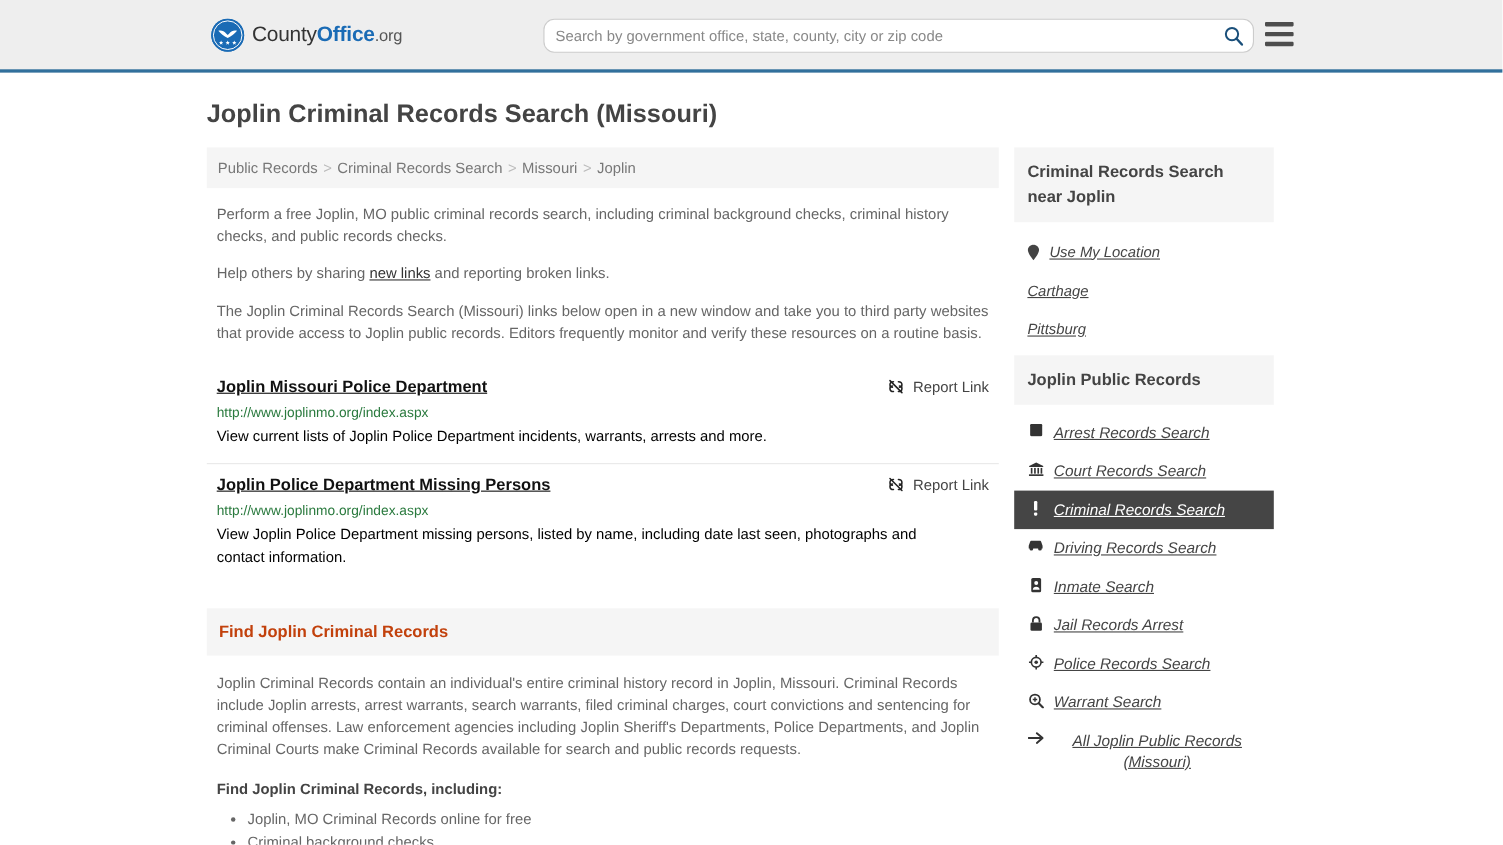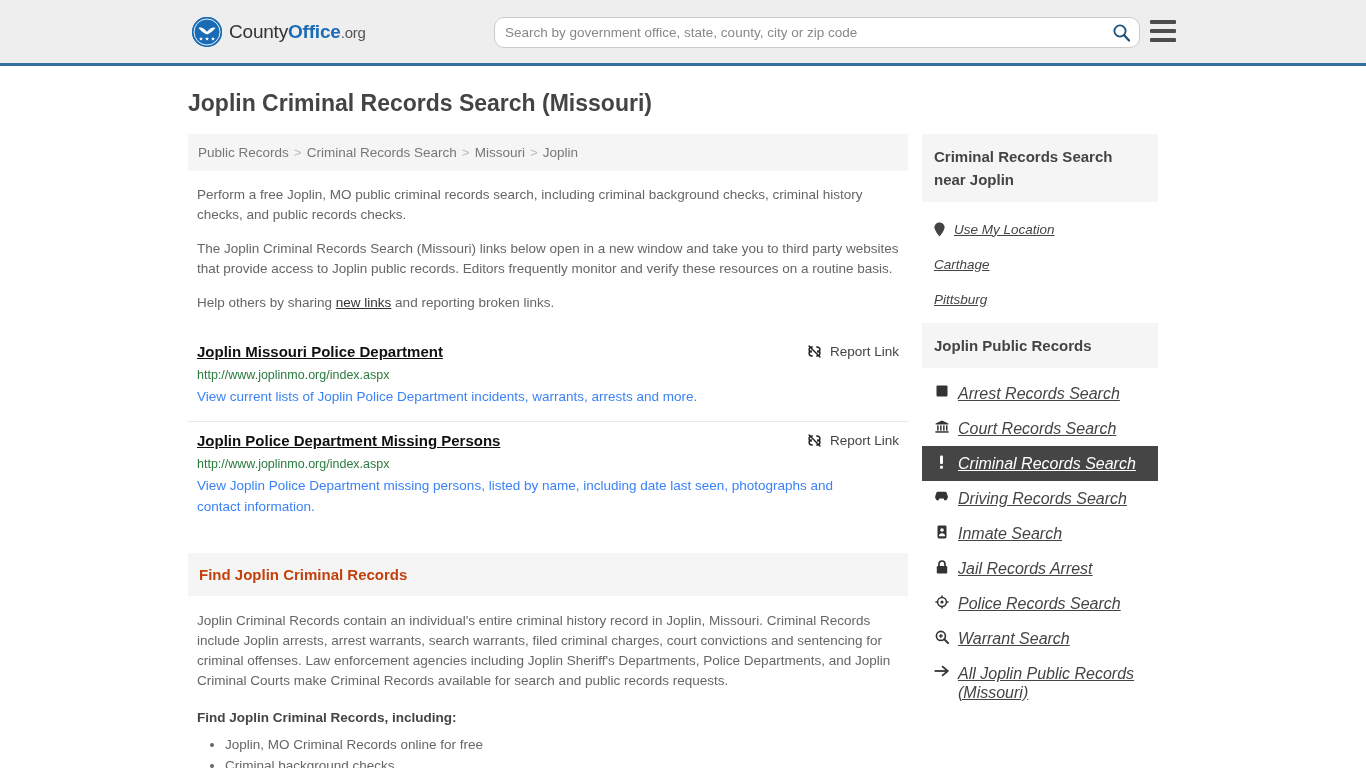--- a/index.html
+++ b/index.html
@@ -158,21 +158,21 @@
     display: inline-block;
     margin: 0;
   }
   .result-url {
     font-size: 12.5px;
     color: #2a7a3e;
     margin-top: 7px;
   }
   .result-desc {
     font-size: 13.5px;
-    color: #3b82f6;
+    color: #000000;
     line-height: 21px;
     margin-top: 4px;
     max-width: 660px;
   }
   .report-link {
     position: absolute;
     right: 9px;
     top: 11px;
     display: flex;
     align-items: center;
@@ -222,24 +222,25 @@
     font-size: 15px;
     font-weight: bold;
     color: #444444;
     line-height: 23px;
   }
   .side-list { padding: 8px 0 0 0; margin: 0; list-style: none; }
   .side-item {
     display: flex;
     align-items: flex-start;
     padding: 8px 12px;
-    font-size: 16px;
+    font-size: 14px;
     gap: 9px;
     text-decoration: none;
     color: #444444;
+    text-align: center;
   }
   .side-item.active { background: #454545; }
   .side-item.active .side-label { color: #ffffff; }
   .side-item .side-ico {
     width: 15px;
     flex: none;
     display: flex;
     align-items: center;
     justify-content: center;
     margin-top: 1px;
@@ -309,22 +310,22 @@
 
     <div class="cols">
 
       <div class="main-col">
 
         <div class="breadcrumb">
           <a href="#">Public Records</a><span class="sep">&gt;</span><a href="#">Criminal Records Search</a><span class="sep">&gt;</span><a href="#">Missouri</a><span class="sep">&gt;</span><a href="#">Joplin</a>
         </div>
 
         <p class="para">Perform a free Joplin, MO public criminal records search, including criminal background checks, criminal history checks, and public records checks.</p>
+        <p class="para"><span>Help others by sharing </span><a href="#">new links</a><span> and reporting broken links.</span></p>
         <p class="para">The Joplin Criminal Records Search (Missouri) links below open in a new window and take you to third party websites that provide access to Joplin public records. Editors frequently monitor and verify these resources on a routine basis.</p>
-        <p class="para"><span>Help others by sharing </span><a href="#">new links</a><span> and reporting broken links.</span></p>
 
         <div class="results">
 
           <div class="result">
             <a class="result-title" href="#">Joplin Missouri Police Department</a>
             <a class="report-link" href="#">
               <span>
                 <svg width="15" height="15" viewBox="0 0 16 16">
                   <path d="M2.2 2.2 L13.8 13.8" stroke="#222" stroke-width="1.5" stroke-linecap="round"></path>
                   <path d="M5.6 3.2 C3.4 3.2 2.2 4.6 2.2 6.2 C2.2 7.6 3.2 8.6 4.6 8.6" fill="none" stroke="#222" stroke-width="1.5" stroke-linecap="round"></path>

